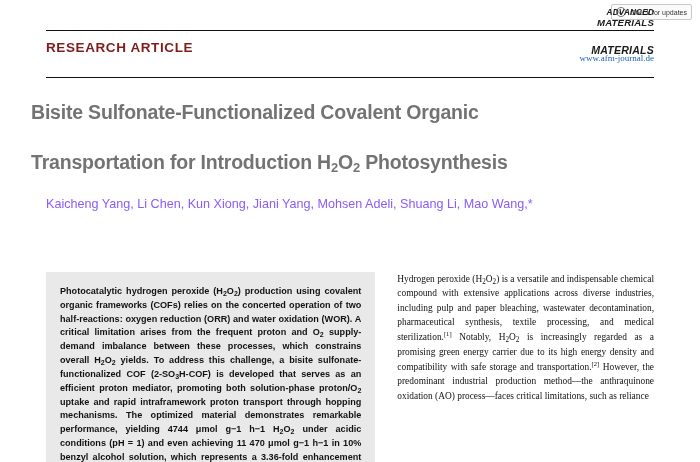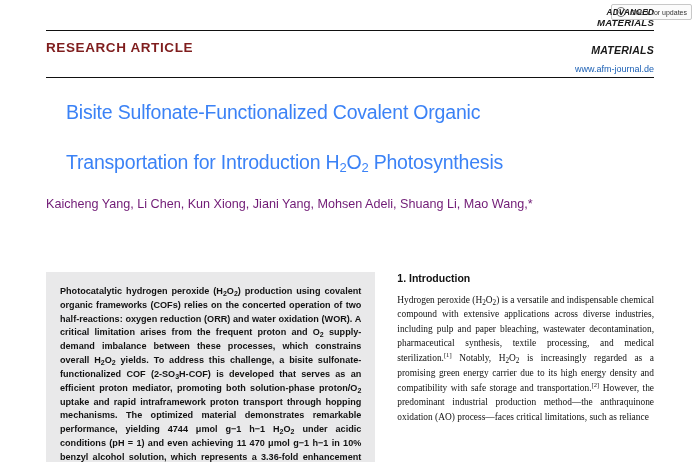--- a/index.html
+++ b/index.html
@@ -89,54 +89,54 @@
     color: #1a1a1a;
     letter-spacing: 0.2px;
     font-style: italic;
   }
   .brand .b1 { font-size: 8.2px; }
   .brand .b2 { font-size: 9.6px; }
   .brand .b3 { font-size: 10.6px; margin-top: 17px; }
   .journal-url {
     position: absolute;
     right: 0;
-    top: 33px;
-    font-family: Liberation Sans, sans-serif;
+    top: 22px;
+    font-family: Liberation Serif, serif;
     font-size: 9px;
     color: #1a5fb4;
   }
   .rule-under {
     border-top: 1px solid #111;
     margin: 0 46px;
   }
 
   
   .title {
-    margin: 22px 46px 0 66px;
-    font-family: "Liberation Sans", sans-serif;
-    font-weight: normal;
+    margin: 22px 46px 0 31px;
+    font-family: "Liberation Sans", sans-serif;
+    font-weight: bold;
     font-size: 19.5px;
     line-height: 1.28;
-    color: #3b82f6;
+    color: #737373;
     letter-spacing: -0.2px;
   }
   .title sub {
     font-size: 13px;
     vertical-align: baseline;
     position: relative;
     bottom: -3px;
   }
 
   
   .authors {
     margin: 20px 46px 0 46px;
     font-family: "Liberation Sans", sans-serif;
     font-size: 12.6px;
     line-height: 1.45;
-    color: #701a75;
+    color: #8b5cf6;
   }
 
   
   .columns {
     position: absolute;
     left: 46px;
     right: 46px;
     top: 272px;
     display: flex;
     gap: 22px;
@@ -220,16 +220,15 @@
 
 <div class="authors">
   <div>Kaicheng Yang, Li Chen, Kun Xiong, Jiani Yang, Mohsen Adeli, Shuang Li, Mao Wang,*</div>
 </div>
 
 <div class="columns">
   <div class="col-left">
     <div class="abstract-box">Photocatalytic hydrogen peroxide (H<sub>2</sub>O<sub>2</sub>) production using covalent organic frameworks (COFs) relies on the concerted operation of two half-reactions: oxygen reduction (ORR) and water oxidation (WOR). A critical limitation arises from the frequent proton and O<sub>2</sub> supply-demand imbalance between these processes, which constrains overall H<sub>2</sub>O<sub>2</sub> yields. To address this challenge, a bisite sulfonate-functionalized COF (2-SO<sub>3</sub>H-COF) is developed that serves as an efficient proton mediator, promoting both solution-phase proton/O<sub>2</sub> uptake and rapid intraframework proton transport through hopping mechanisms. The optimized material demonstrates remarkable performance, yielding 4744 μmol g−1 h−1 H<sub>2</sub>O<sub>2</sub> under acidic conditions (pH = 1) and even achieving 11 470 μmol g−1 h−1 in 10% benzyl alcohol solution, which represents a 3.36-fold enhancement over unmodified COFs in deionized water. Isotopic labeling and computational studies elucidate how -SOH groups</div>
   </div>
   <div class="col-right">
-    <div class="section-heading">1. Introduction</div>
     <div class="body-text">Hydrogen peroxide (H<sub>2</sub>O<sub>2</sub>) is a versatile and indispensable chemical compound with extensive applications across diverse industries, including pulp and paper bleaching, wastewater decontamination, pharmaceutical synthesis, textile processing, and medical sterilization.<sup class="ref">[1]</sup> Notably, H<sub>2</sub>O<sub>2</sub> is increasingly regarded as a promising green energy carrier due to its high energy density and compatibility with safe storage and transportation.<sup class="ref">[2]</sup> However, the predominant industrial production method—the anthraquinone oxidation (AO) process—faces critical limitations, such as reliance</div>
   </div>
 </div>
 
 </body></html>

